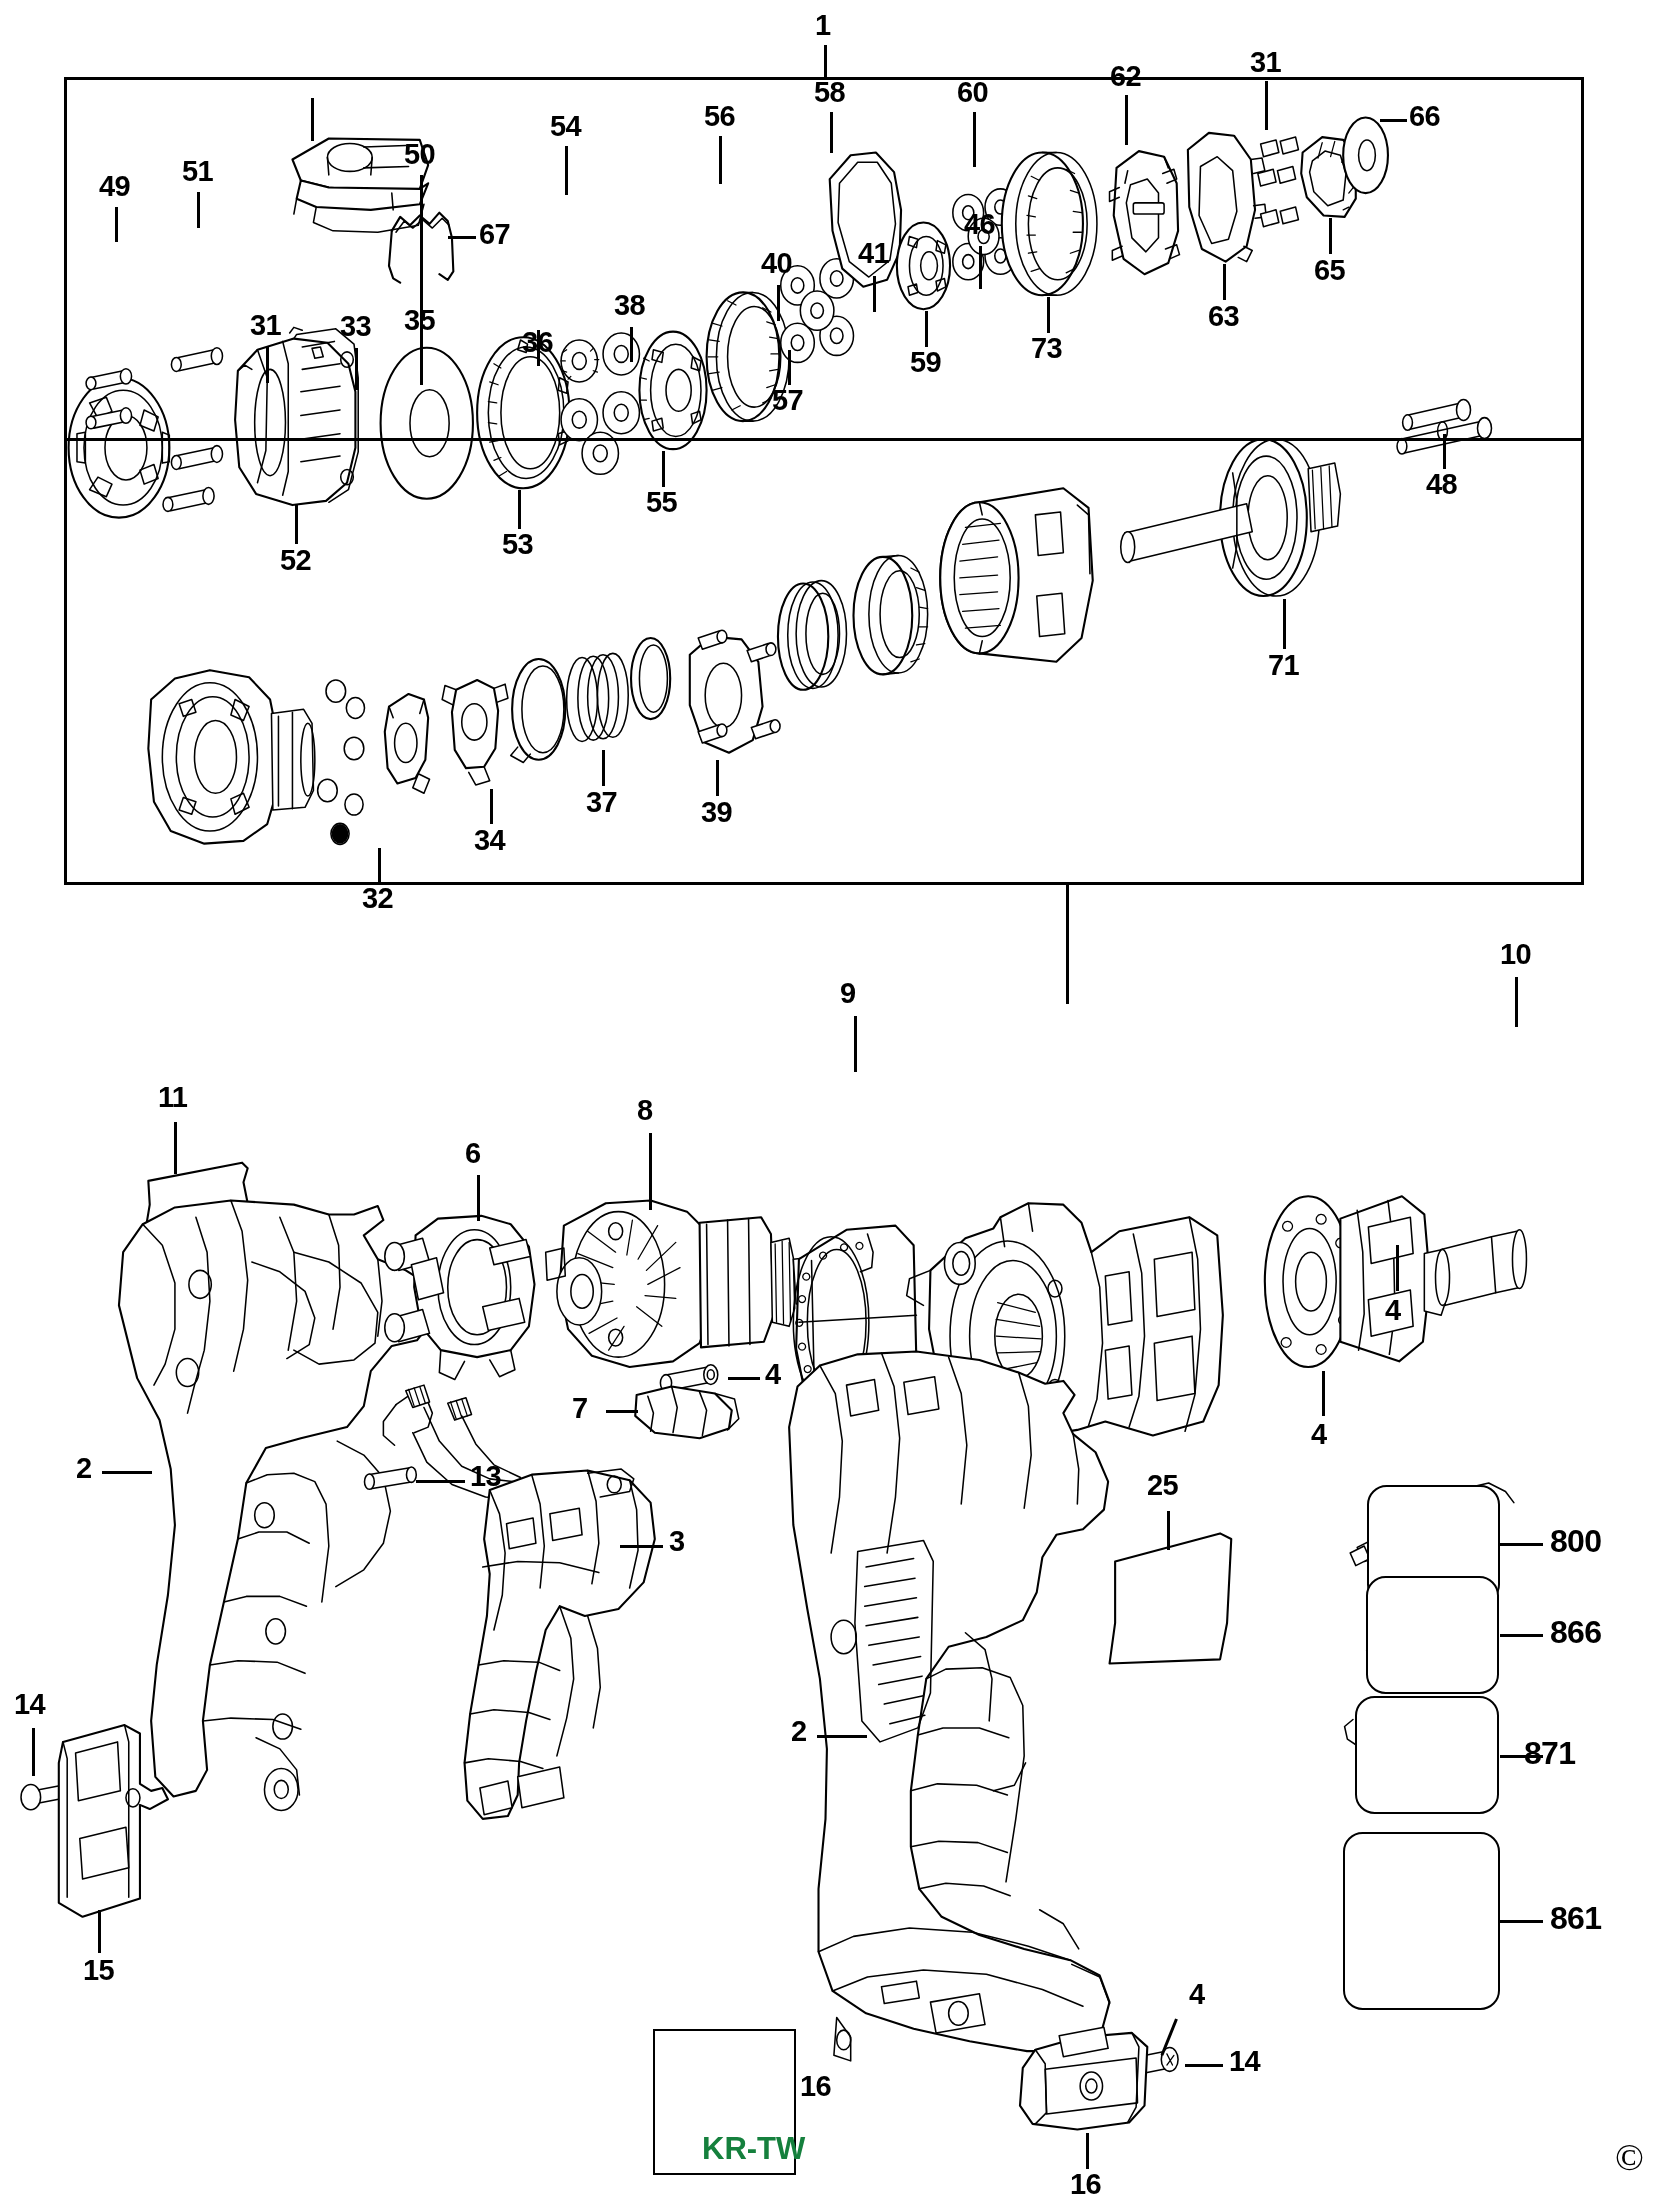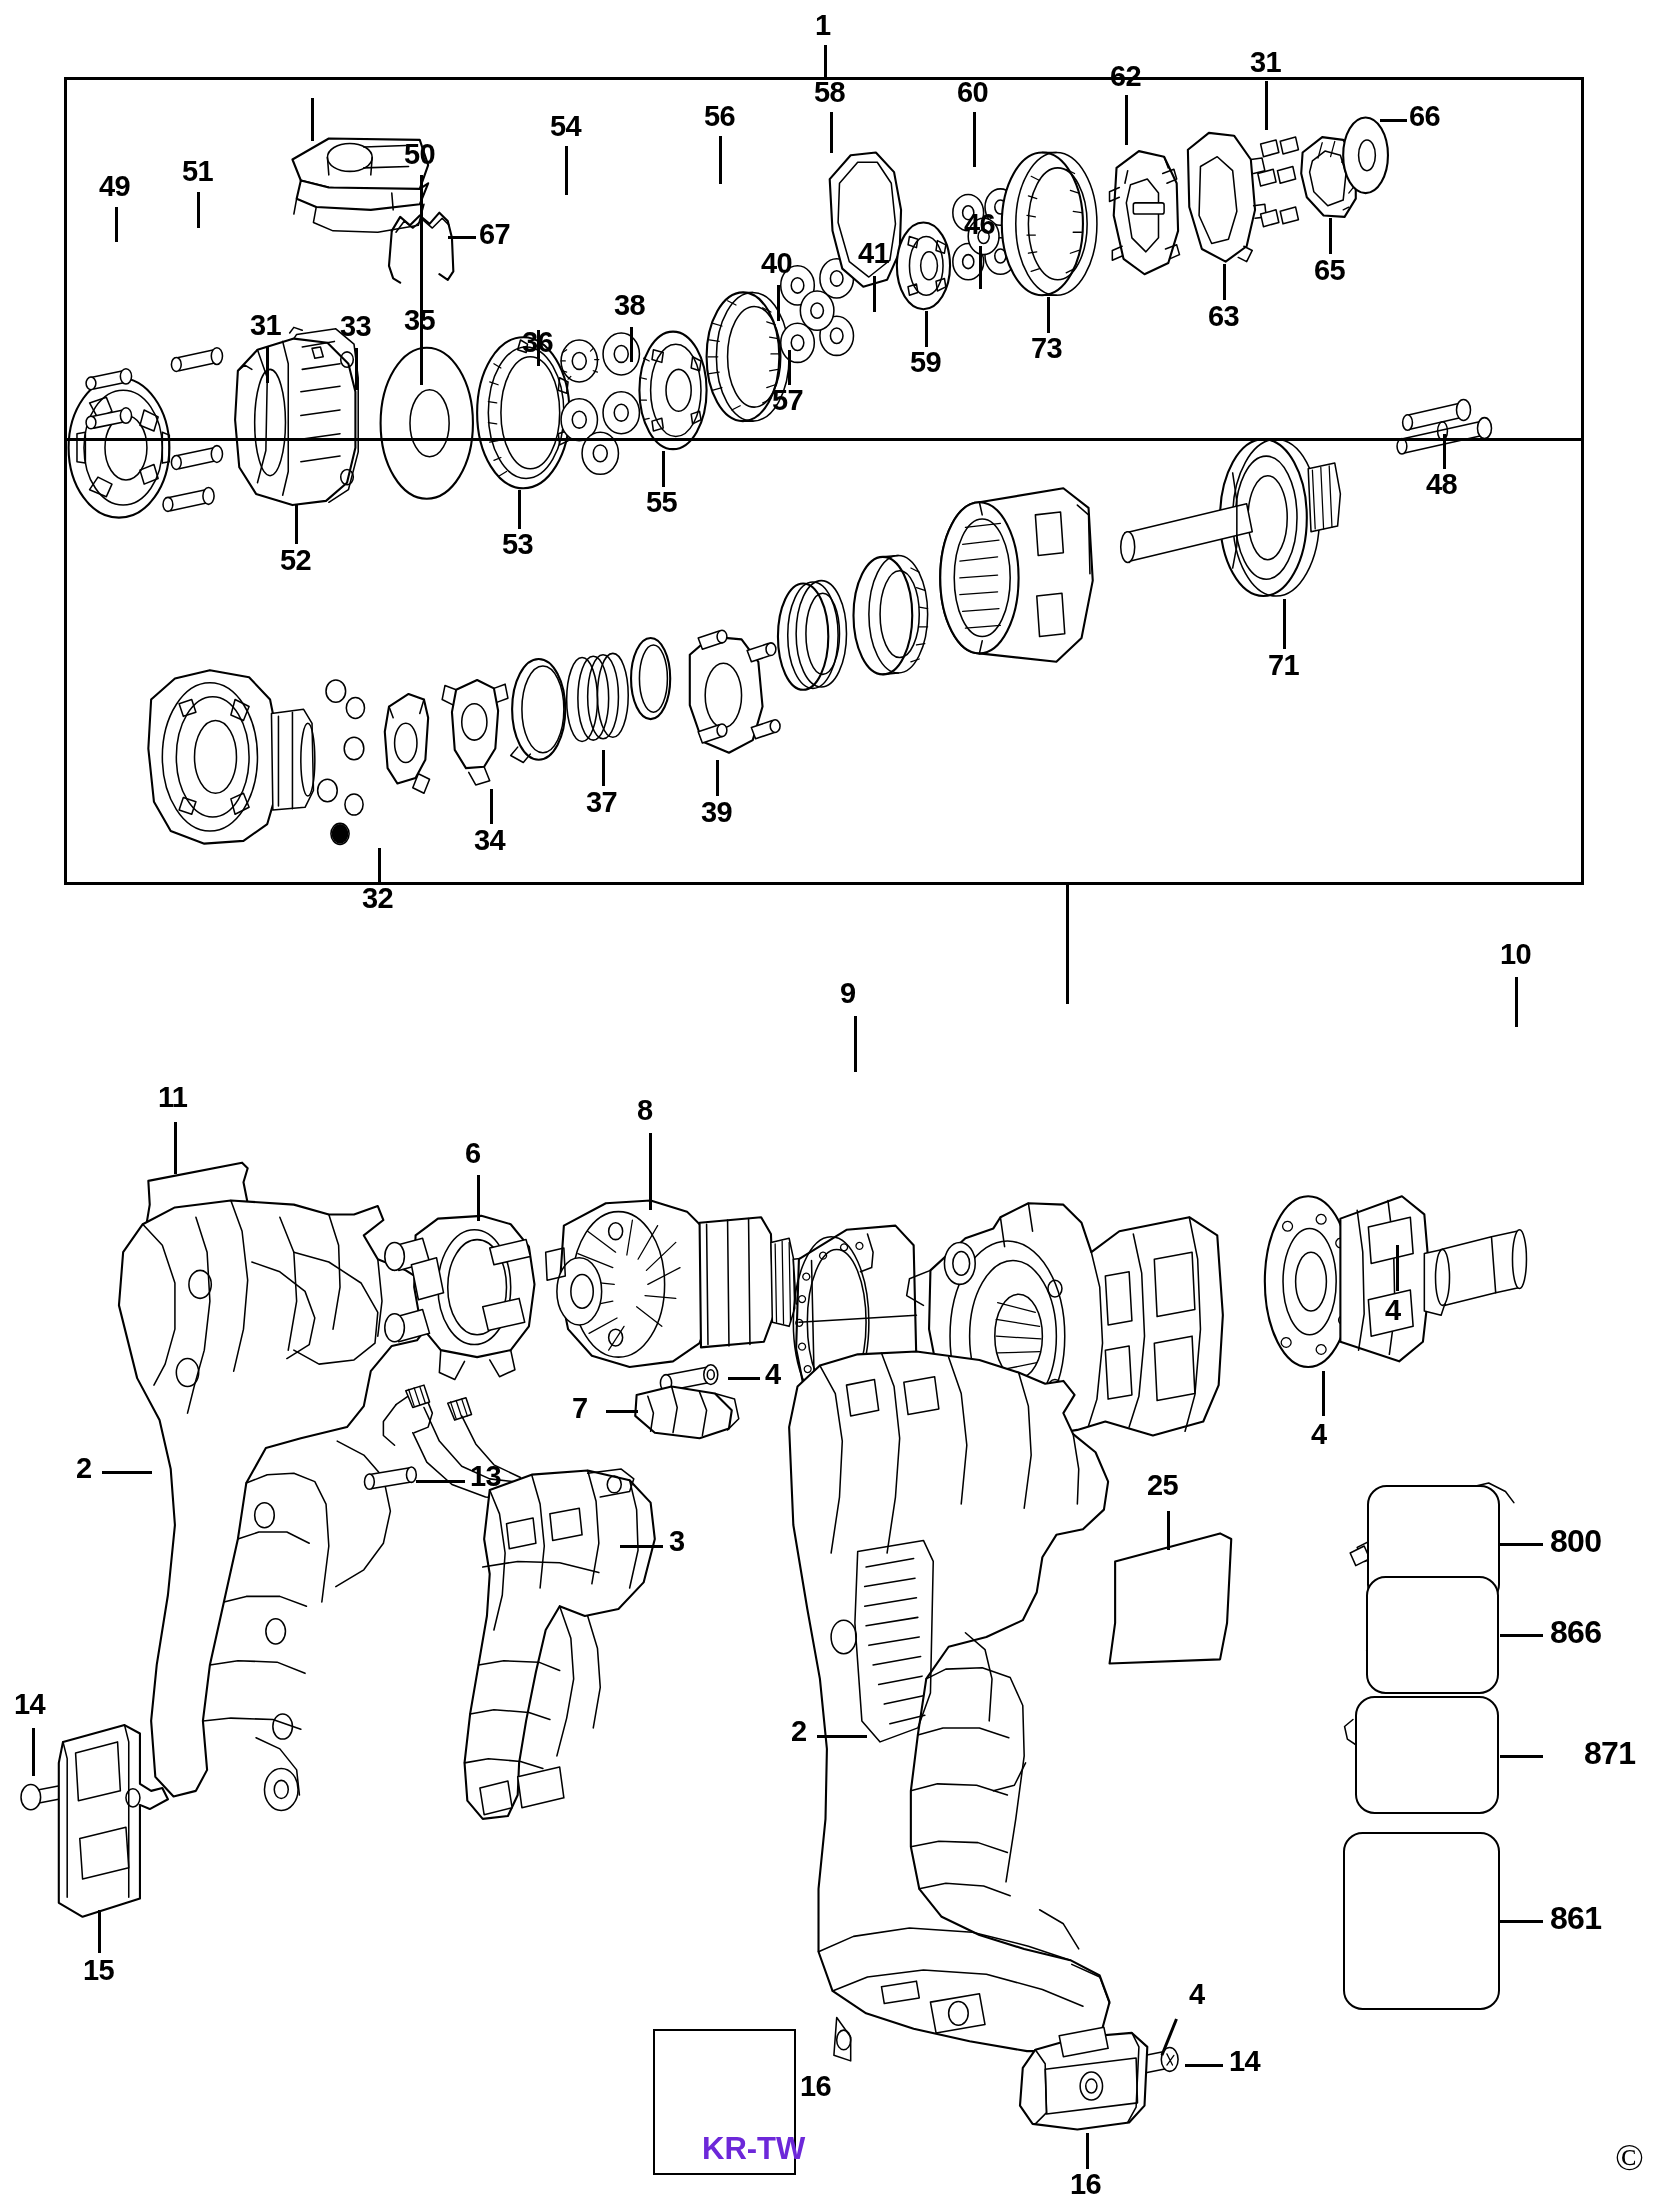--- a/index.html
+++ b/index.html
@@ -53,21 +53,21 @@
     position:absolute;
     border:2.8px solid #000;
     box-sizing:border-box;
     background:#fff;
   }
   .krlabel{
     position:absolute;
     font-family:"Liberation Sans", sans-serif;
     font-weight:bold;
     font-size:31px;
-    color:#6d28d9;
+    color:#15803d;
   }
   .copy{
     position:absolute;
     font-family:"Liberation Serif", serif;
     font-size:38px;
     color:#000;
     line-height:1;
   }
   svg{display:block;}
   .artlayer{position:absolute;left:0;top:0;width:1679px;height:2205px;pointer-events:none;}
@@ -955,21 +955,21 @@
   <div class="cal" style="left:83px; top:1956px;">15</div>
   <div class="cal" style="left:791px; top:1717px;">2</div>
   <div class="cal" style="left:1147px; top:1471px;">25</div>
   <div class="cal" style="left:1189px; top:1980px;">4</div>
   <div class="cal" style="left:1070px; top:2170px;">16</div>
   <div class="cal" style="left:1229px; top:2047px;">14</div>
   <div class="cal" style="left:800px; top:2072px;">16</div>
 
   <div class="cal big" style="left:1550px; top:1525px;">800</div>
   <div class="cal big" style="left:1550px; top:1616px;">866</div>
-  <div class="cal big" style="left:1540px; top:1737px;margin-left:44px;">871</div>
+  <div class="cal big" style="left:1480px; top:1737px;margin-left:44px;">871</div>
   <div class="cal big" style="left:1550px; top:1902px;">861</div>
 
   <div class="accbox" style="left:1367px; top:1485px; width:133px; height:119px;"></div>
   <div class="accbox" style="left:1366px; top:1576px; width:133px; height:118px;"></div>
   <div class="accbox" style="left:1355px; top:1696px; width:144px; height:118px;"></div>
   <div class="accbox" style="left:1343px; top:1832px; width:157px; height:178px;"></div>
 
   <div class="sqbox" style="left:653px; top:2029px; width:143px; height:146px;"></div>
   <div class="krlabel" style="left:702px; top:2131px;">KR-TW</div>
 

